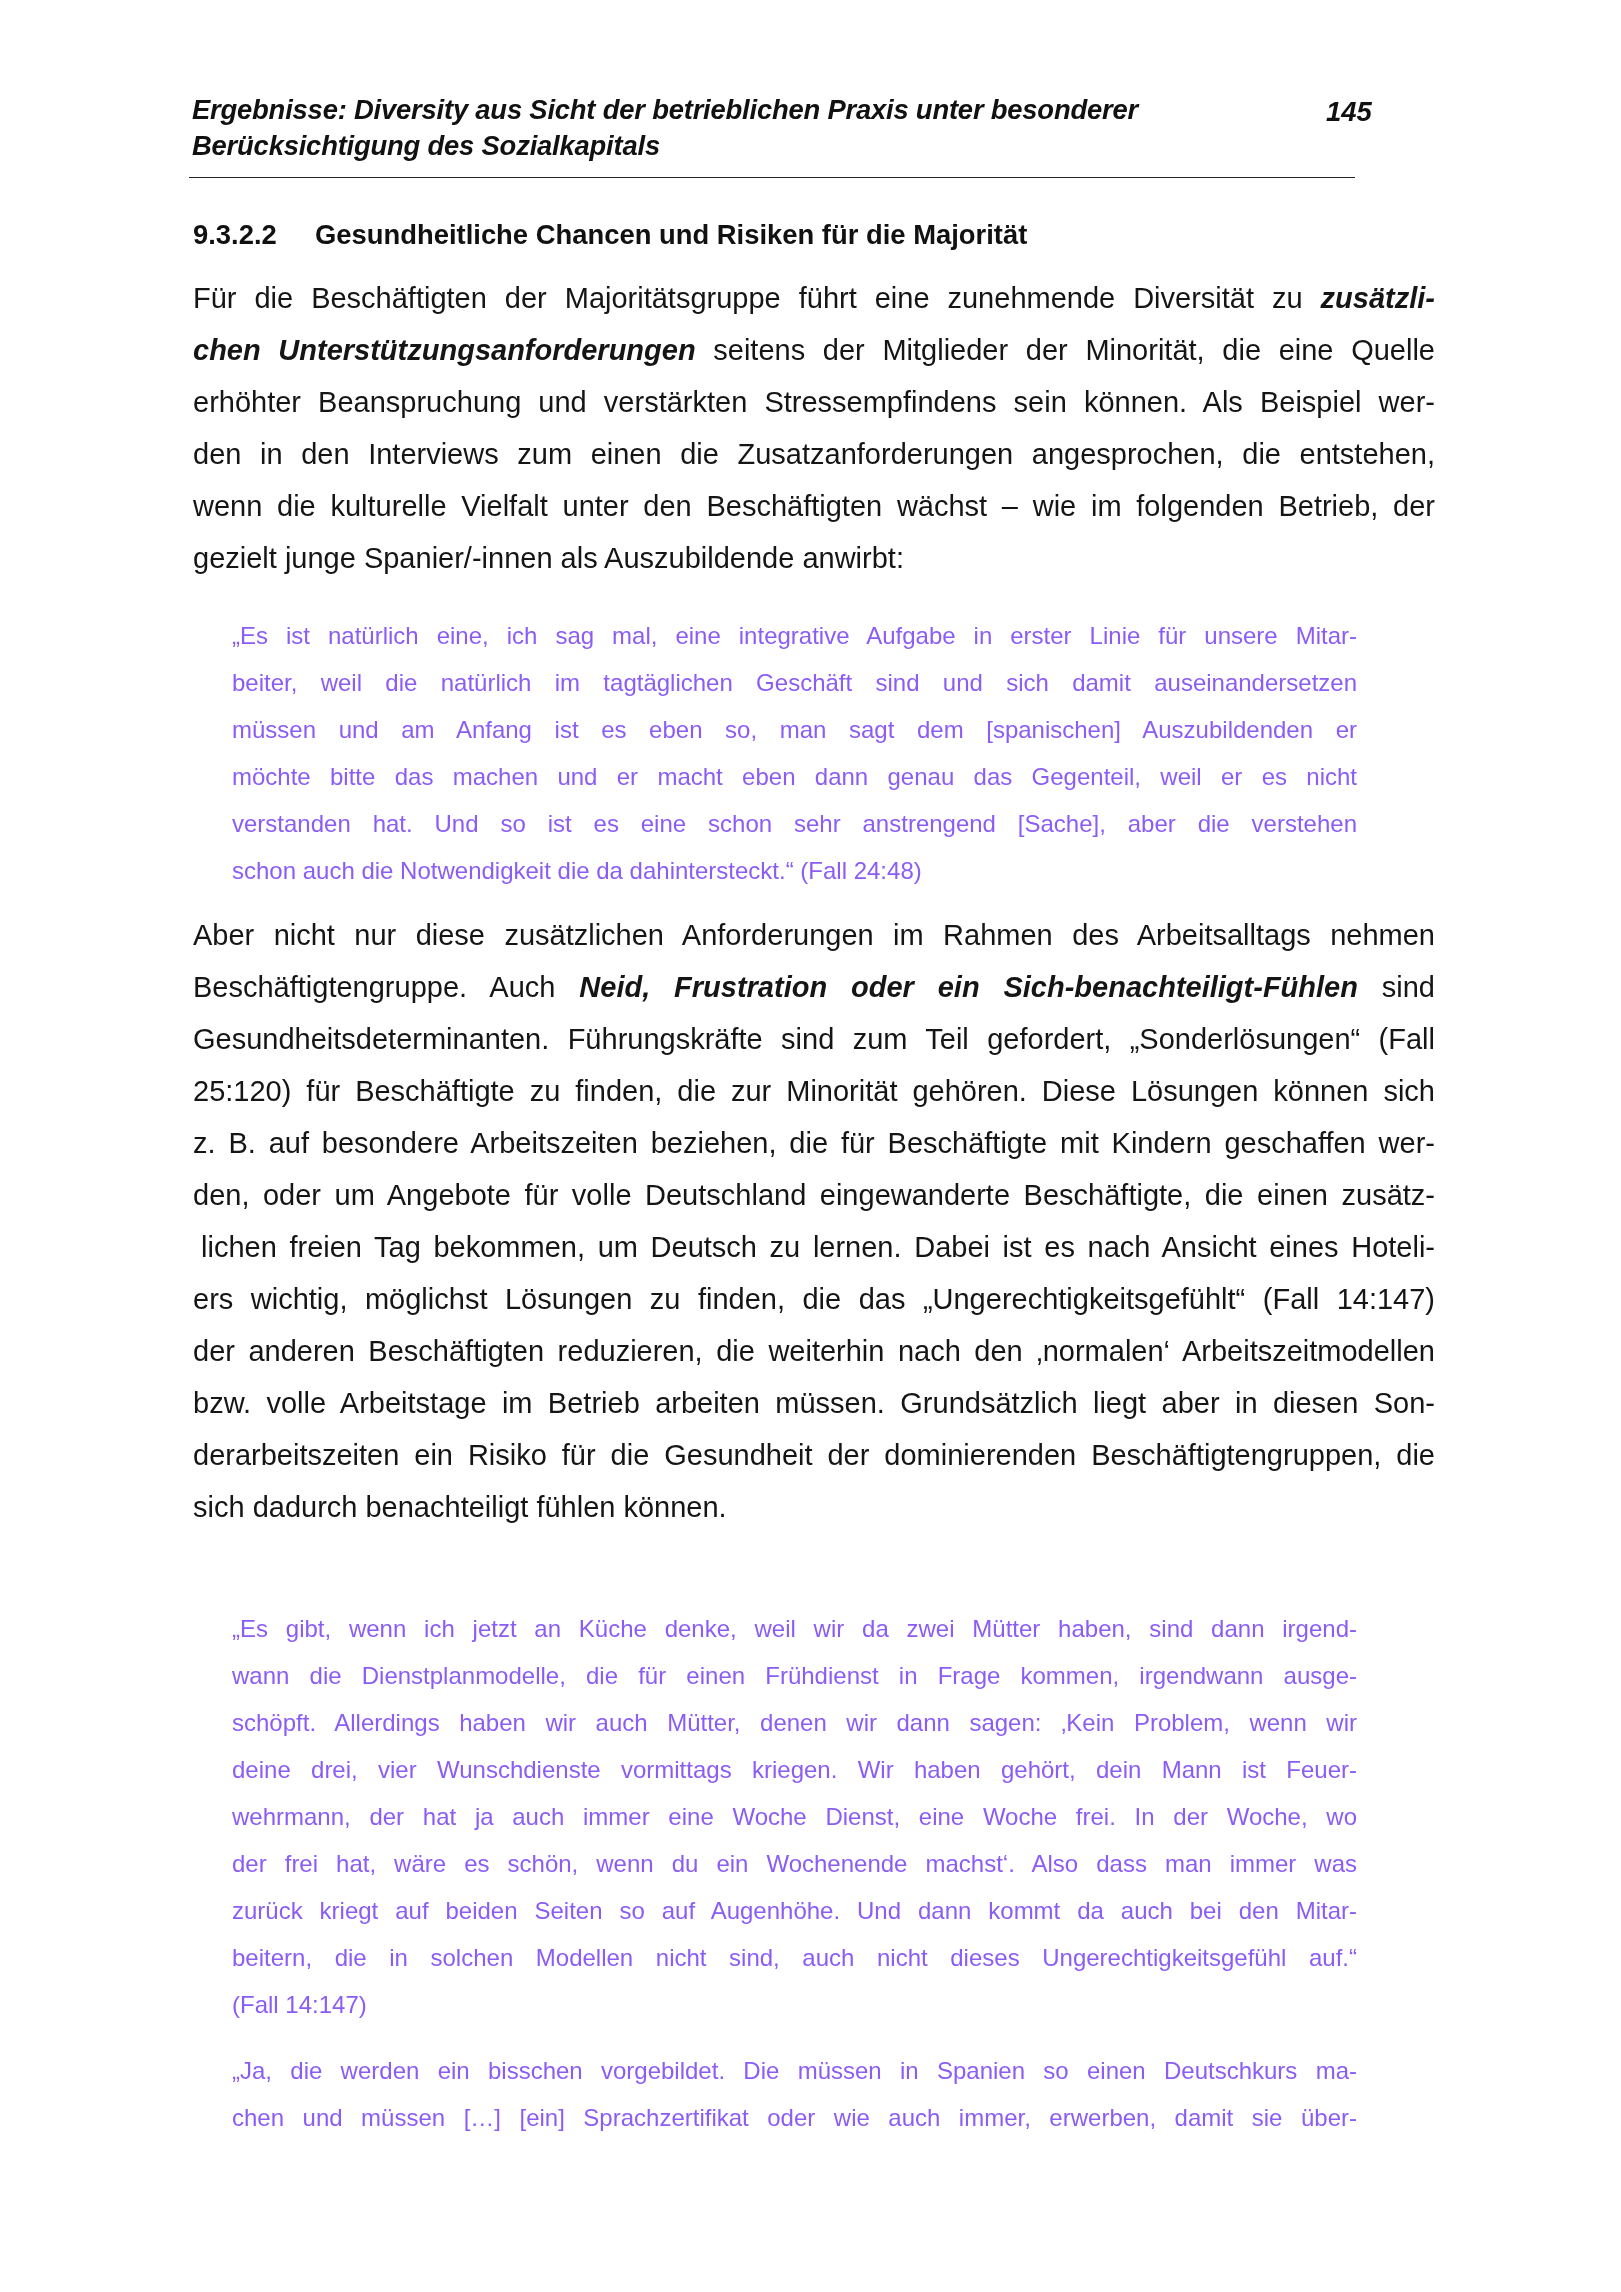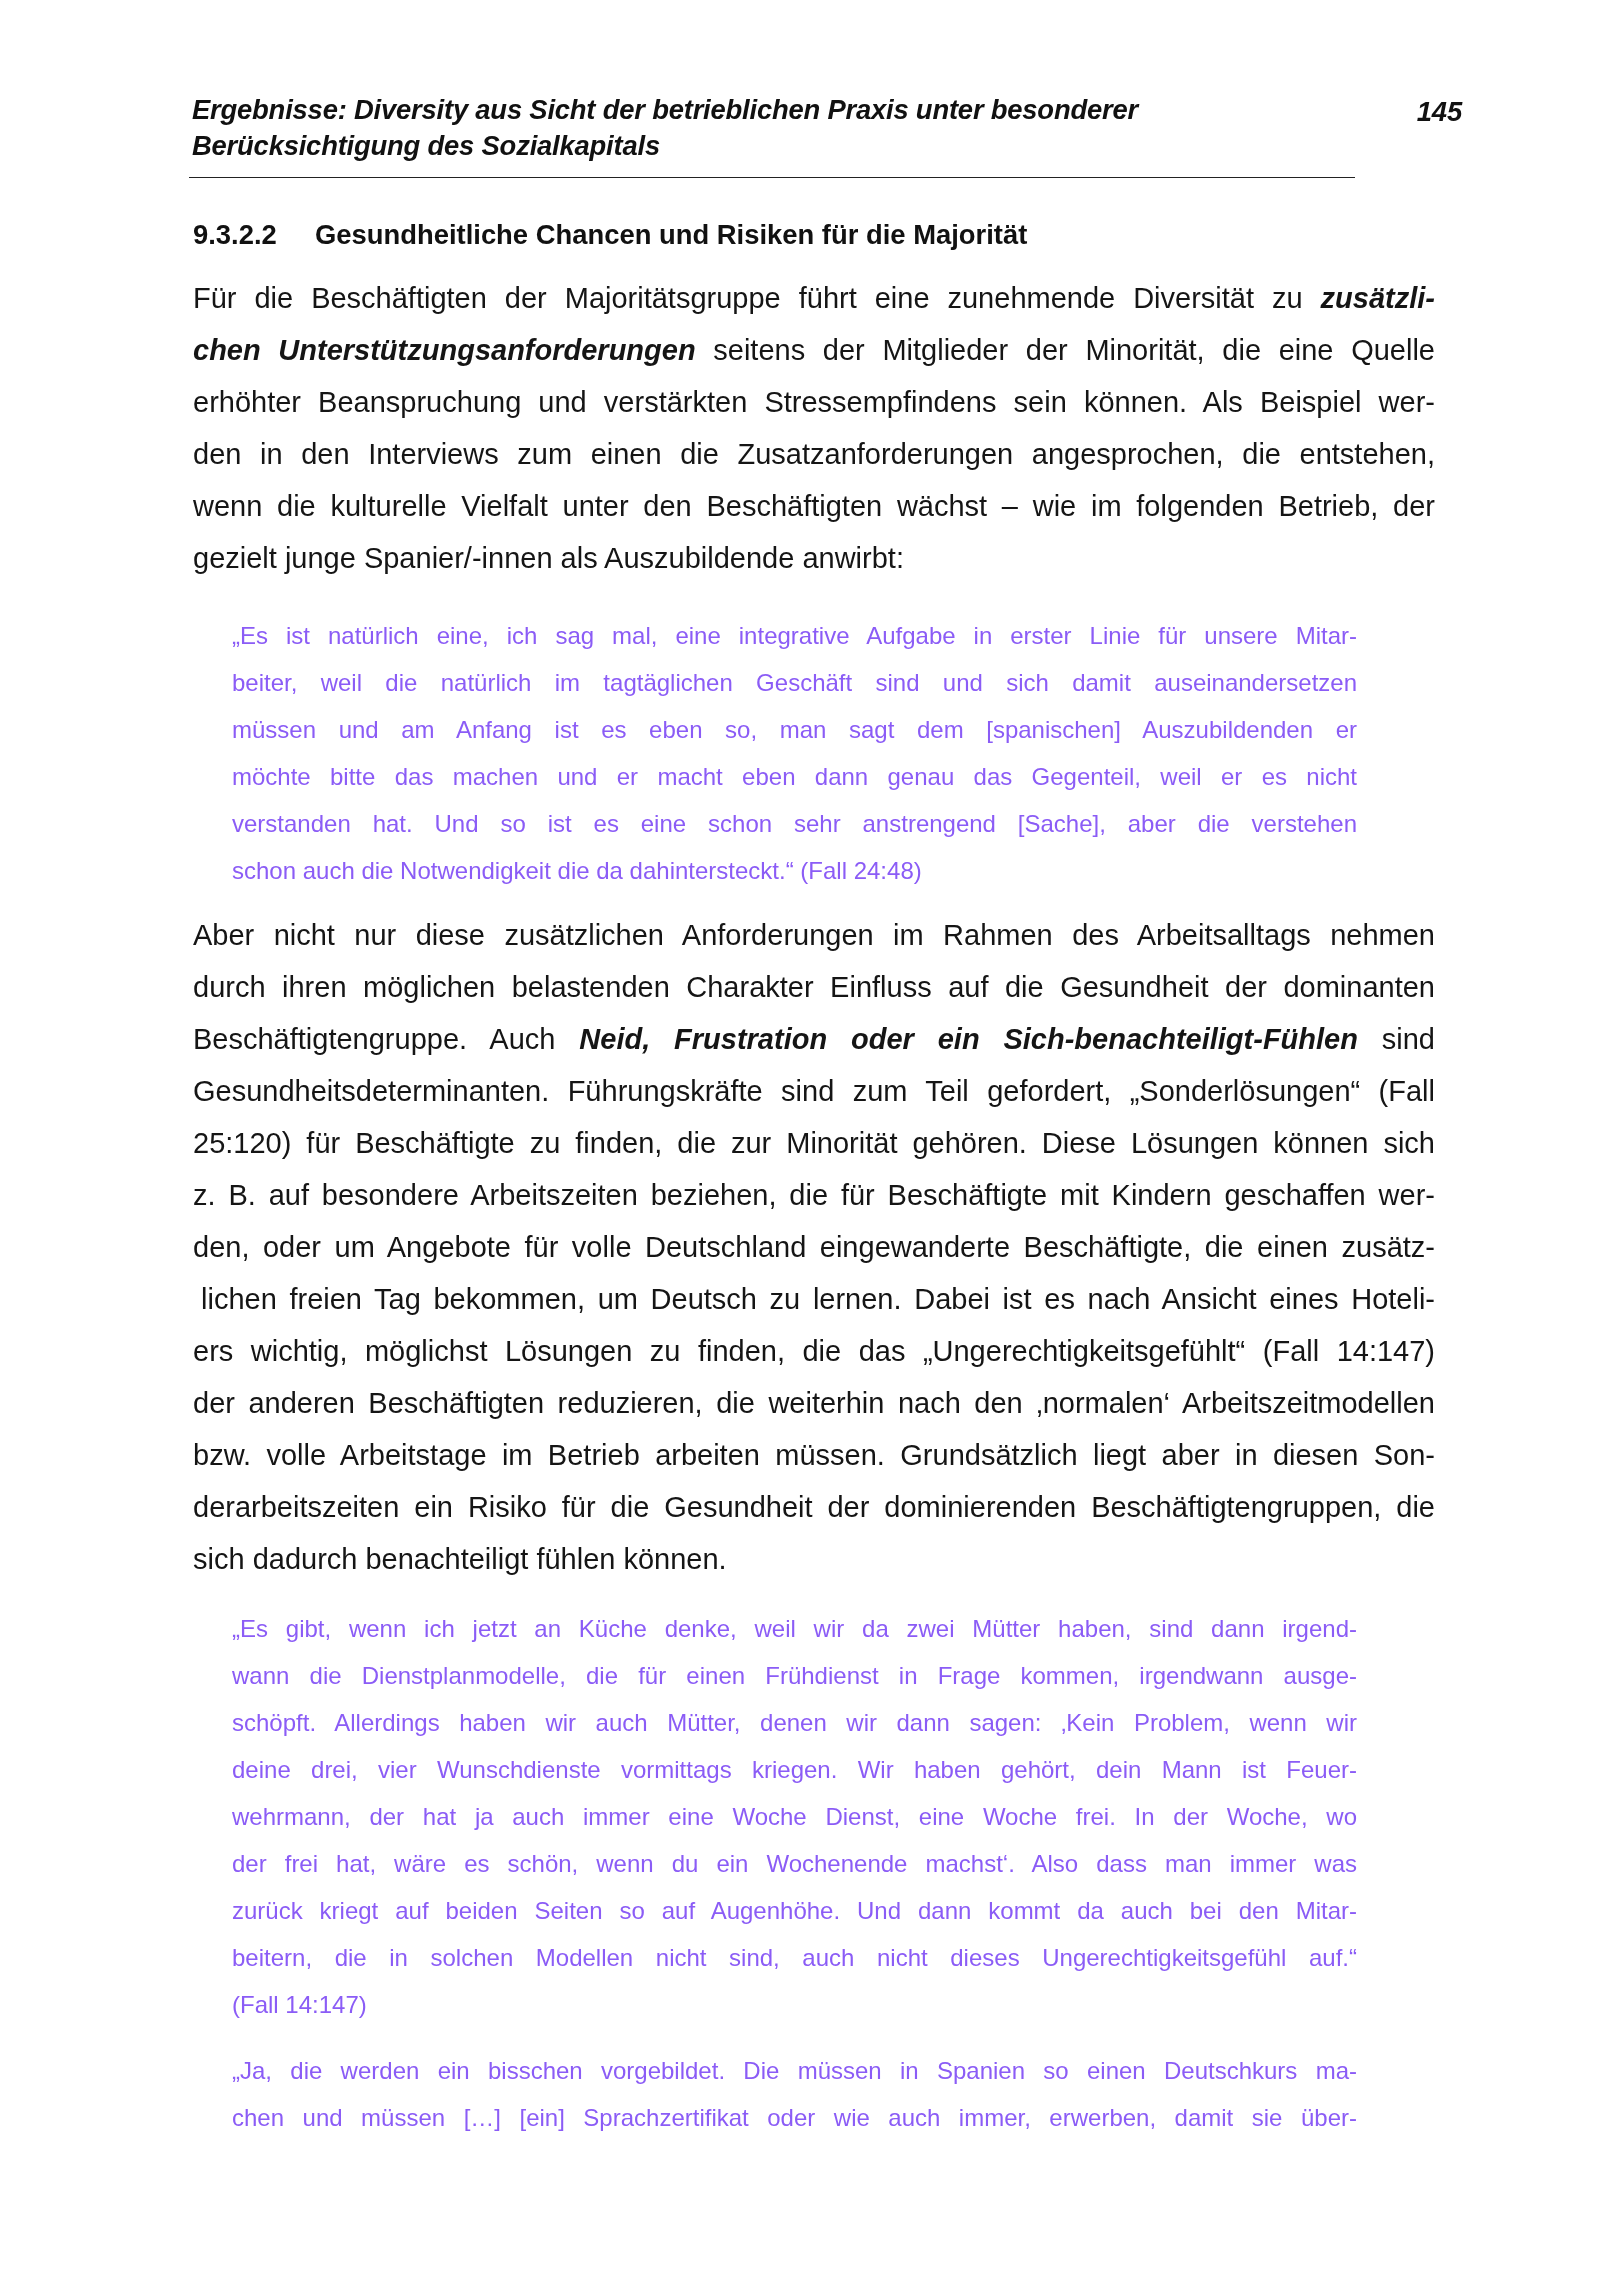--- a/index.html
+++ b/index.html
@@ -28,24 +28,24 @@
       width: 1166px;
       font-size: 27.4px;
       line-height: 36px;
       font-weight: bold;
       font-style: italic;
       color: #111;
       letter-spacing: -0.2px;
     }
     .page-number {
       position: absolute;
-      left: 1408px;
+      left: 1326px;
       top: 96px;
       width: 63px;
-      text-align: center;
+      text-align: left;
       font-size: 27.4px;
       font-weight: bold;
       font-style: italic;
       color: #111;
     }
     .header-rule {
       position: absolute;
       left: 189px;
       top: 177px;
       width: 1166px;
@@ -136,21 +136,20 @@
     <span class="line" style="white-space: normal; overflow: hidden;">„Es ist natürlich eine, ich sag mal, eine integrative Aufgabe in erster Linie für unsere Mitar-</span>
     <span class="line" style="white-space: normal; overflow: hidden;">beiter, weil die natürlich im tagtäglichen Geschäft sind und sich damit auseinandersetzen</span>
     <span class="line" style="white-space: normal; overflow: hidden;">müssen und am Anfang ist es eben so, man sagt dem [spanischen] Auszubildenden er</span>
     <span class="line" style="white-space: normal; overflow: hidden;">möchte bitte das machen und er macht eben dann genau das Gegenteil, weil er es nicht</span>
     <span class="line" style="white-space: normal; overflow: hidden;">verstanden hat. Und so ist es eine schon sehr anstrengend [Sache], aber die verstehen</span>
     <span class="line last">schon auch die Notwendigkeit die da dahintersteckt.“ (Fall 24:48)</span>
   </div>
 
   <div class="body-text" style="top:909px;">
     <span class="line" style="white-space: normal; overflow: hidden;">Aber nicht nur diese zusätzlichen Anforderungen im Rahmen des Arbeitsalltags nehmen</span>
-    <span class="line" style="white-space: normal; overflow: hidden;">durch ihren möglichen belastenden Charakter Einfluss auf die Gesundheit der dominanten</span>
     <span class="line" style="white-space: normal; overflow: hidden;"><span>Beschäftigtengruppe. Auch </span><span class="bi">Neid, Frustration oder ein Sich-benachteiligt-Fühlen</span><span> sind</span></span>
     <span class="line" style="white-space: normal; overflow: hidden;">Gesundheitsdeterminanten. Führungskräfte sind zum Teil gefordert, „Sonderlösungen“ (Fall</span>
     <span class="line" style="white-space: normal; overflow: hidden;">25:120) für Beschäftigte zu finden, die zur Minorität gehören. Diese Lösungen können sich</span>
     <span class="line" style="white-space: normal; overflow: hidden;">z. B. auf besondere Arbeitszeiten beziehen, die für Beschäftigte mit Kindern geschaffen wer-</span>
     <span class="line" style="white-space: normal; overflow: hidden;">den, oder um Angebote für volle Deutschland eingewanderte Beschäftigte, die einen zusätz-</span>
     <span class="line" style="white-space: normal; overflow: hidden; margin-left: 8px;">lichen freien Tag bekommen, um Deutsch zu lernen. Dabei ist es nach Ansicht eines Hoteli-</span>
     <span class="line" style="white-space: normal; overflow: hidden;">ers wichtig, möglichst Lösungen zu finden, die das „Ungerechtigkeitsgefühlt“ (Fall 14:147)</span>
     <span class="line" style="white-space: normal; overflow: hidden;">der anderen Beschäftigten reduzieren, die weiterhin nach den ‚normalen‘ Arbeitszeitmodellen</span>
     <span class="line" style="white-space: normal; overflow: hidden;">bzw. volle Arbeitstage im Betrieb arbeiten müssen. Grundsätzlich liegt aber in diesen Son-</span>
     <span class="line" style="white-space: normal; overflow: hidden;">derarbeitszeiten ein Risiko für die Gesundheit der dominierenden Beschäftigtengruppen, die</span>

